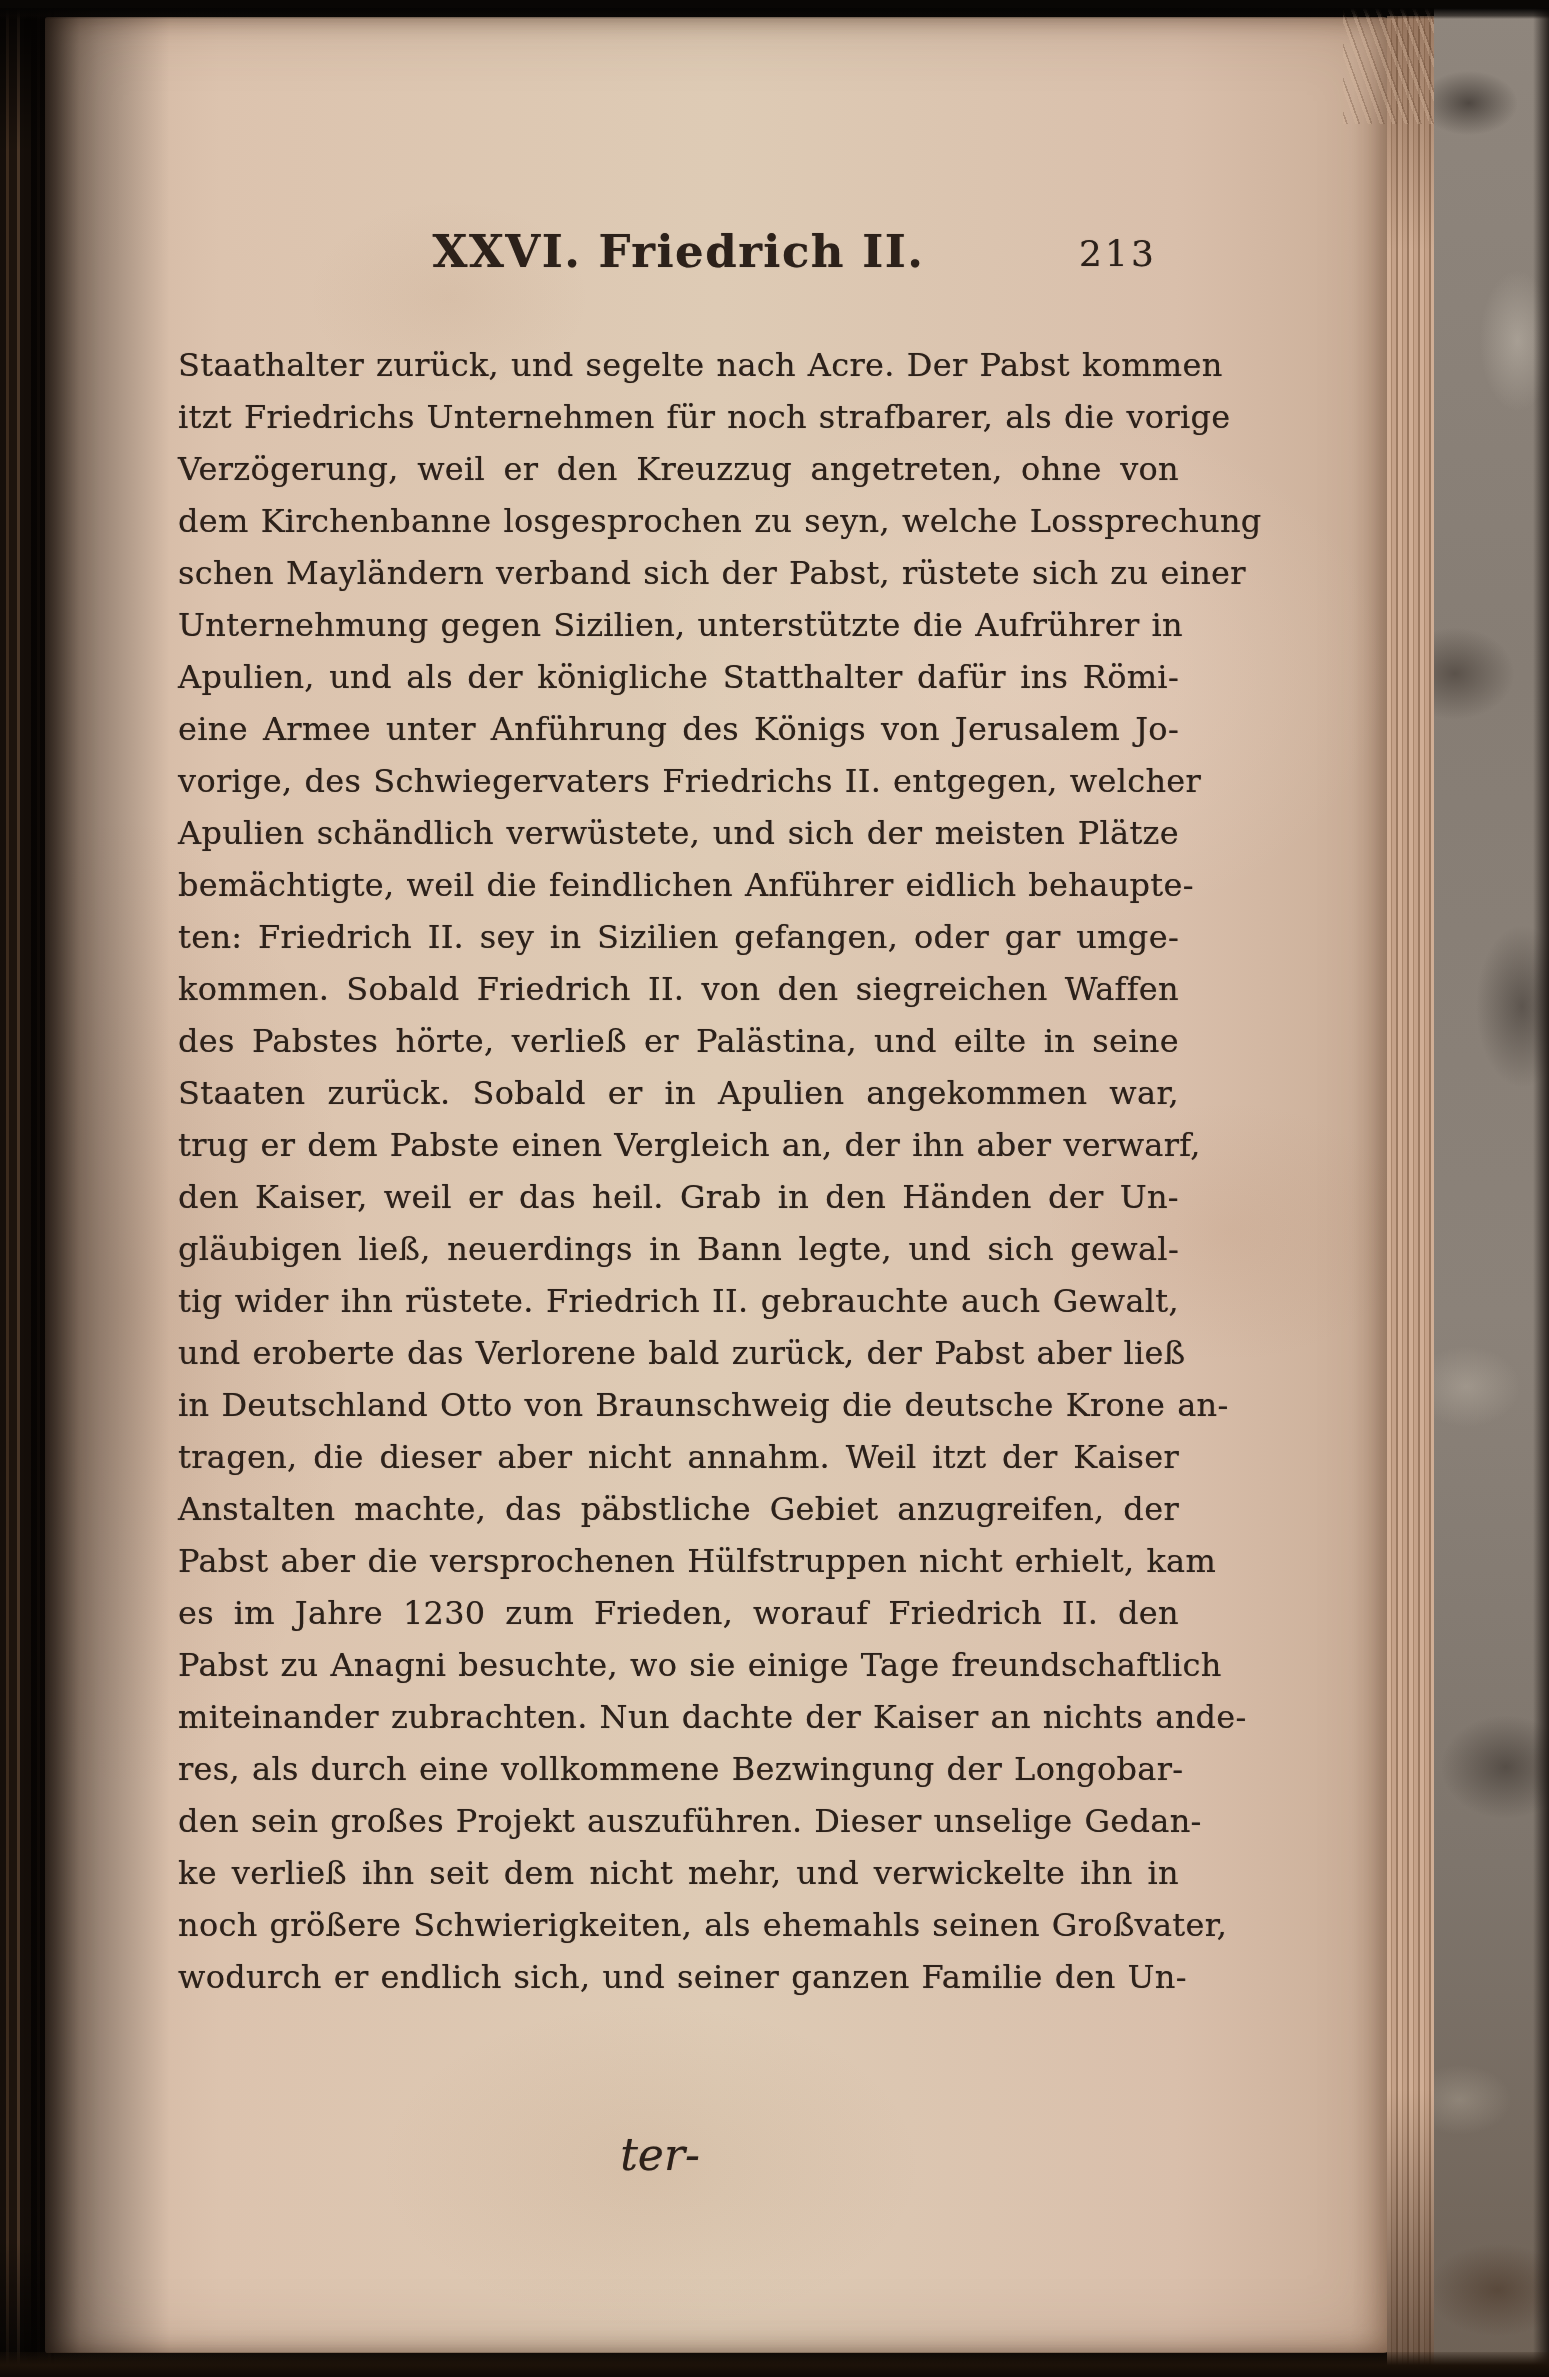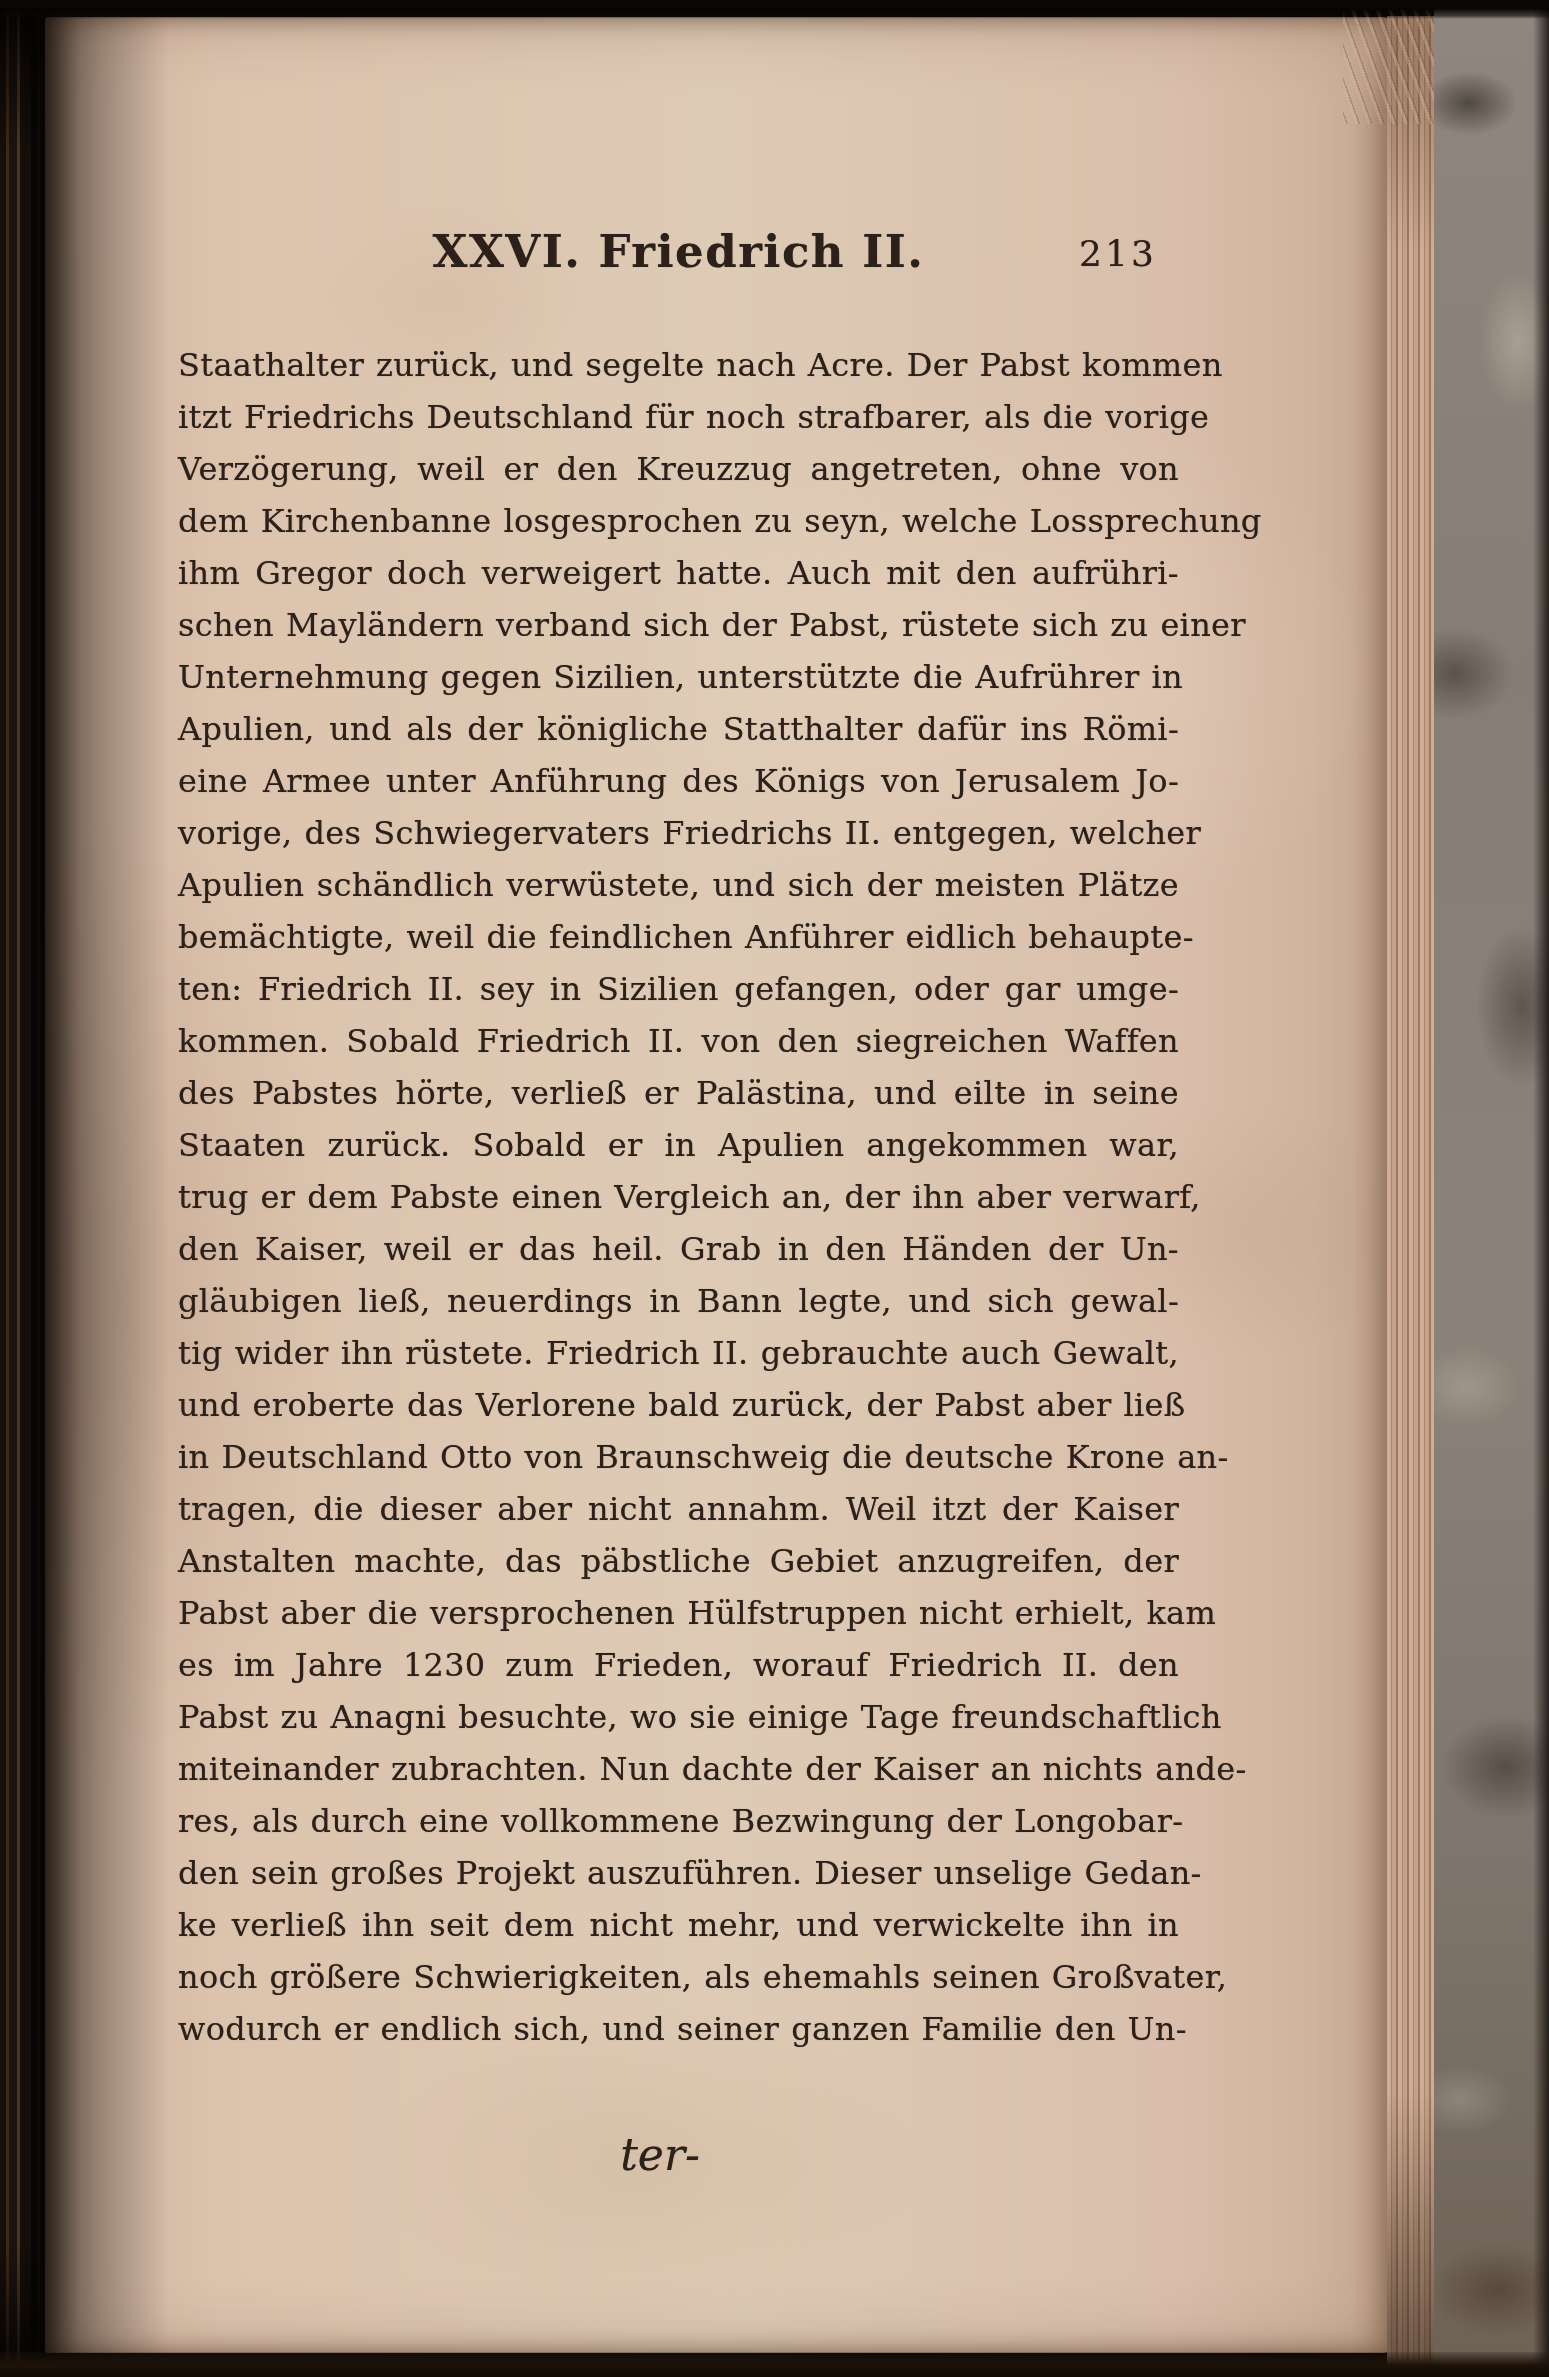--- a/index.html
+++ b/index.html
@@ -117,24 +117,23 @@
   <div class="left-gutter"></div>
 
   <div class="paper">
     <div class="header-row">
       <span class="chapter ink">XXVI. Friedrich II.</span>
       <span class="pagenum ink">213</span>
     </div>
 
     <div class="text-block ink">
         <div class="text-line">Staathalter zurück, und segelte nach Acre.  Der Pabst kommen</div>
-        <div class="text-line">itzt Friedrichs Deutschland für noch strafbarer, als die vorige</div>
+        <div class="text-line">itzt Friedrichs Unternehmen für noch strafbarer, als die vorige</div>
         <div class="text-line">Verzögerung, weil er den Kreuzzug angetreten, ohne von</div>
         <div class="text-line">dem Kirchenbanne losgesprochen zu seyn, welche Lossprechung</div>
-        <div class="text-line">ihm Gregor doch verweigert hatte.  Auch mit den aufrühri-</div>
         <div class="text-line">schen Mayländern verband sich der Pabst, rüstete sich zu einer</div>
         <div class="text-line">Unternehmung gegen Sizilien, unterstützte die Aufrührer in</div>
         <div class="text-line">Apulien, und als der königliche Statthalter dafür ins Römi-</div>
         <div class="text-line">eine Armee unter Anführung des Königs von Jerusalem Jo-</div>
         <div class="text-line">vorige, des Schwiegervaters Friedrichs II. entgegen, welcher</div>
         <div class="text-line">Apulien schändlich verwüstete, und sich der meisten Plätze</div>
         <div class="text-line">bemächtigte, weil die feindlichen Anführer eidlich behaupte-</div>
         <div class="text-line">ten: Friedrich II. sey in Sizilien gefangen, oder gar umge-</div>
         <div class="text-line">kommen.  Sobald Friedrich II. von den siegreichen Waffen</div>
         <div class="text-line">des Pabstes hörte, verließ er Palästina, und eilte in seine</div>

